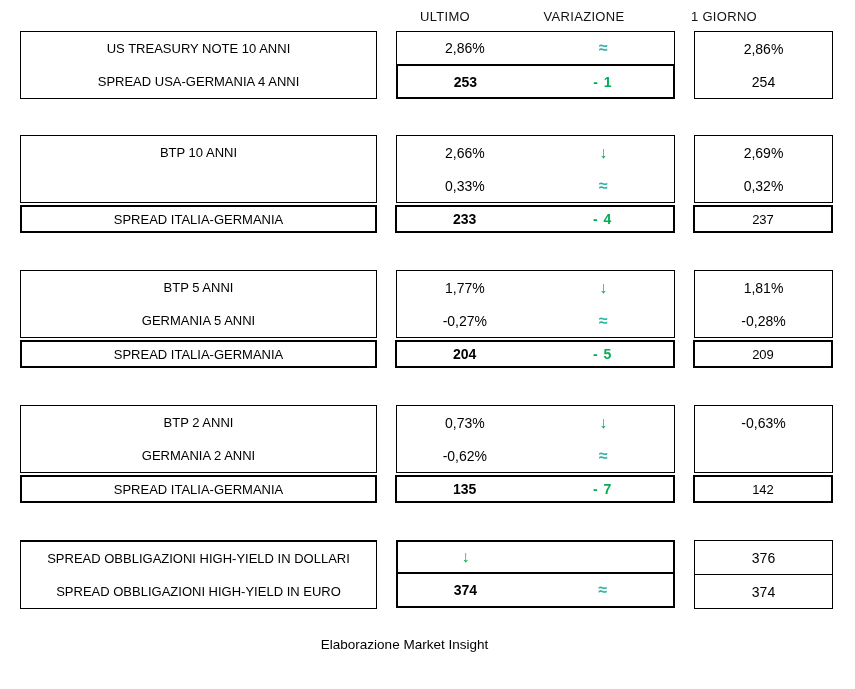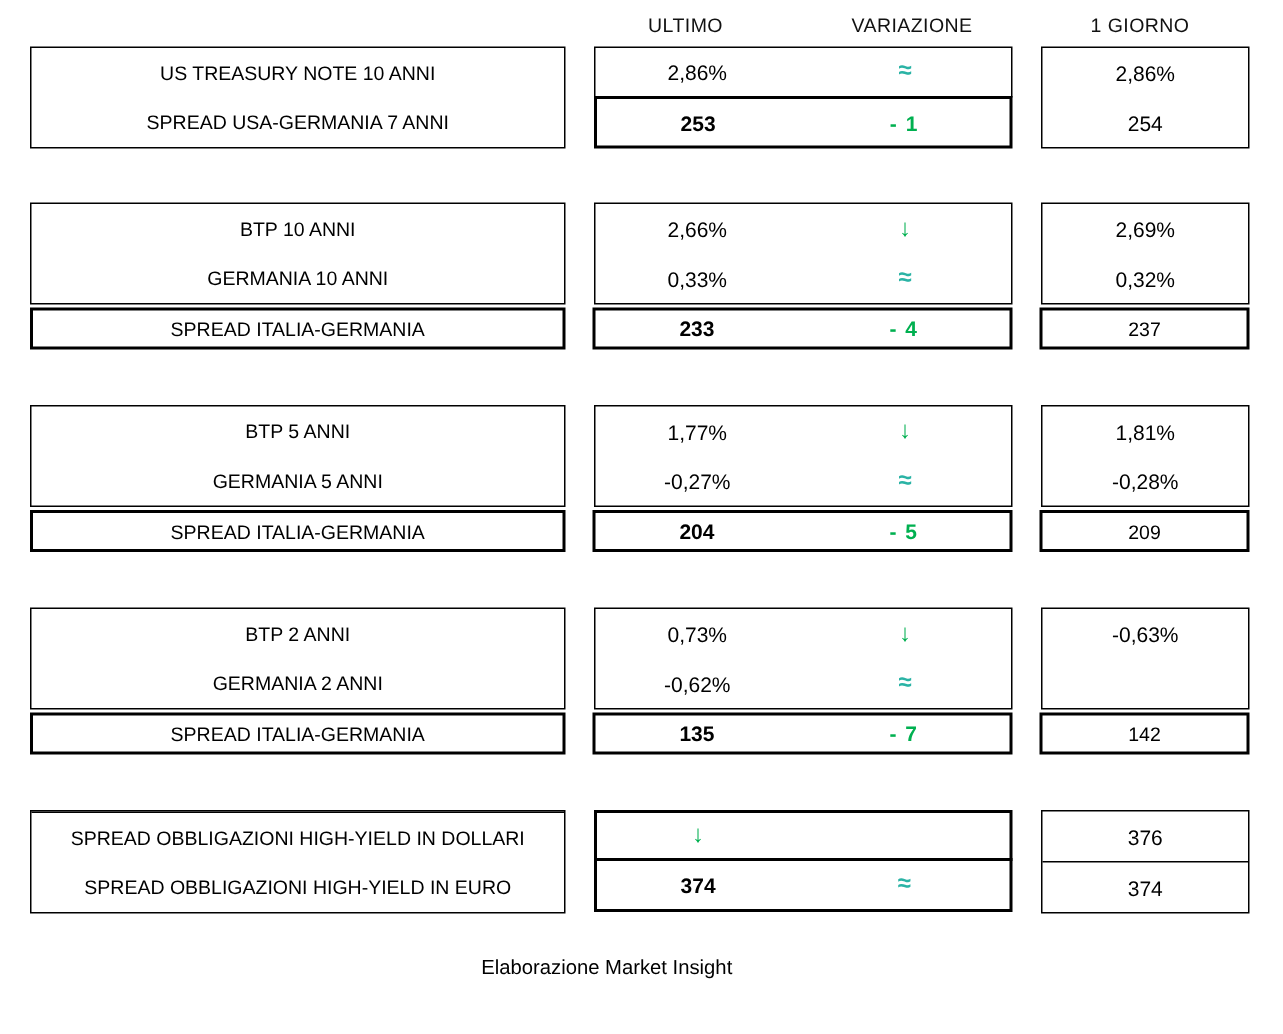--- a/index.html
+++ b/index.html
@@ -3,21 +3,21 @@
 <meta charset="utf-8">
 <style>
   html,body{margin:0;padding:0;background:#fff;}
   .sheet{
     width:855px;height:689px;box-sizing:border-box;
     background:#fff;color:#000;
     font-family:"Liberation Sans",sans-serif;
     padding:8px 0 0 20px;position:relative;overflow:hidden;
   }
   
-  .hdr-row{display:grid;grid-template-columns:357px 136px 142px 138px;height:16px;align-items:center;margin-bottom:7px;gap:12px;}
+  .hdr-row{display:grid;grid-template-columns:357px 136px 142px 138px;height:16px;align-items:center;margin-bottom:7px;}
   .hdr{text-align:center;font-size:13px;letter-spacing:.3px;color:#111;}
   
   .band{display:grid;grid-template-columns:357px 278px 138px;width:773px;gap:20px;}
   .box{border:1px solid #000;box-sizing:border-box;}
   .band > .sec-mid,.band > .sec-day{margin-left:-1px;}
   .lrow{height:33px;display:flex;align-items:center;justify-content:center;font-size:13px;text-align:center;}
   .mrow{display:grid;grid-template-columns:49% 51%;height:33px;box-sizing:border-box;}
   .cell{display:flex;align-items:center;justify-content:center;}
   .val{font-size:14px;}
   .bold{font-weight:700;}
@@ -51,42 +51,41 @@
   <div class="hdr-row">
     <div></div>
     <div class="hdr">ULTIMO</div>
     <div class="hdr">VARIAZIONE</div>
     <div class="hdr">1 GIORNO</div>
   </div>
 
   <div class="band">
     <div class="box sec-label">
       <div class="lrow">US TREASURY NOTE 10 ANNI</div>
-      <div class="lrow">SPREAD USA-GERMANIA 7 ANNI</div>
+      <div class="lrow">SPREAD USA-GERMANIA 4 ANNI</div>
     </div>
     <div class="sec-mid nob">
       <div class="mrow">
         <div class="cell val">2,86%</div>
         <div class="cell approx">≈</div>
       </div>
       <div class="mrow b2">
         <div class="cell val bold">253</div>
         <div class="cell delta">- 1</div>
       </div>
     </div>
     <div class="box sec-day">
       <div class="lrow val">2,86%</div>
       <div class="lrow val">254</div>
     </div>
   </div>
 
   <div class="band gap36">
     <div class="box sec-label">
       <div class="lrow">BTP 10 ANNI</div>
-      <div class="lrow">GERMANIA 10 ANNI</div>
     </div>
     <div class="box sec-mid">
       <div class="mrow">
         <div class="cell val">2,66%</div>
         <div class="cell down">↓</div>
       </div>
       <div class="mrow">
         <div class="cell val">0,33%</div>
         <div class="cell approx">≈</div>
       </div>

